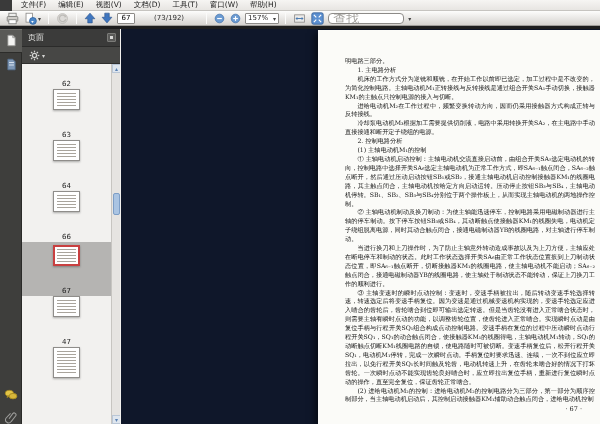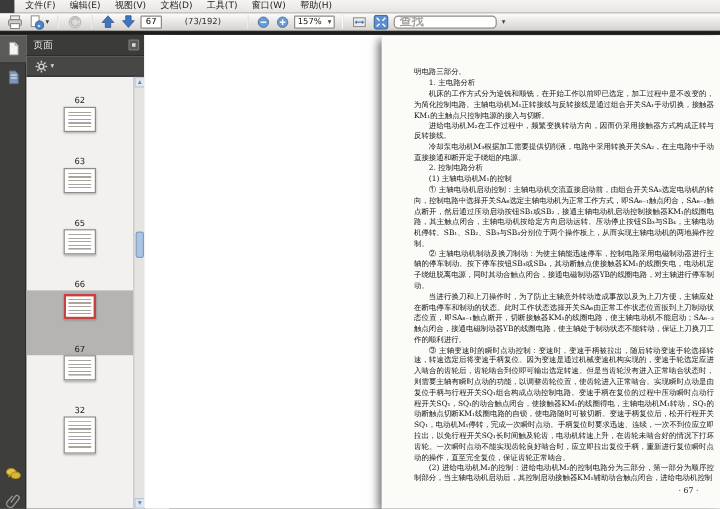--- a/index.html
+++ b/index.html
@@ -19,22 +19,22 @@
   .tb-btn { height:13px; display:flex; align-items:center; justify-content:center; padding:0 1px; border-radius:2px; }
   .tb-btn svg { display:block; }
   .tb-sep { width:1px; height:11px; background:#aeaca8; border-right:1px solid #fbfbfa; margin:0 3px; }
   .caret { font-size:6px; color:#444; line-height:13px; margin-left:1px; }
   #page-input { width:18px; height:11px; font-size:7px; text-align:center; border:1px solid #8d8b88;
     background:#fff; border-radius:1px; font-family:"DejaVu Sans",sans-serif; padding:0; }
   #page-count { font-size:7px; color:#2e2e2e; white-space:nowrap; margin:0 16px; }
   #zoom-combo { display:flex; align-items:center; border:1px solid #8d8b88; background:#fff;
     height:11px; border-radius:1px; padding:0 2px; }
   #zoom-combo .zval { font-size:7px; color:#222; width:24px; }
-  #find-input { width:86px; height:11px; border:1px solid #8d8b88; border-radius:4px; background:#fff;
-    font-size:10px; padding:0 4px; font-family:"DejaVu Sans",sans-serif; color:#333;font-weight:bold; }
+  #find-input { width:76px; height:11px; border:1px solid #8d8b88; border-radius:4px; background:#fff;
+    font-size:13px; padding:0 4px; font-family:"DejaVu Sans",sans-serif; color:#333; }
   #find-input::placeholder { color:#a3a19d; }
 
   #chrome-divider { position:absolute; left:0; top:26px; width:600px; height:3px; background:#1d1d1d; z-index:5; }
 
   
   #tabstrip { position:absolute; left:0; top:29px; width:22px; height:395px; background:#3e3e3c;
     border-right:1px solid #2a2a28; }
   .strip-tab { width:22px; height:24px; display:flex; align-items:center; justify-content:center; }
   .strip-tab.active { background:#5a5a57; border-top:1px solid #6e6e6a; border-bottom:1px solid #2c2c2a; }
   .strip-bottom { position:absolute; left:0; width:22px; display:flex; align-items:center; justify-content:center; height:22px; }
@@ -67,21 +67,21 @@
 
   #thumb-scrollbar { position:absolute; right:0; top:0; width:9px; height:360px; background:#e6e4e1;
     border-left:1px solid #c7c5c1; }
   .sb-arrow { position:absolute; left:0; width:9px; height:9px; display:flex; align-items:center;
     justify-content:center; font-size:6px; color:#5b82b4; background:#dfe6ee; border:1px solid #b9c6d6; }
   #sb-up { top:0; } #sb-down { bottom:0; }
   #sb-thumb { position:absolute; left:1px; top:129px; width:7px; height:22px; background:#aac4e2;
     border:1px solid #7d9ec6; border-radius:2px; }
 
   
-  #viewport { position:absolute; left:121px; top:29px; width:479px; height:395px; background:#ffffff; }
+  #viewport { position:absolute; left:121px; top:29px; width:479px; height:395px; background:#0f172a; }
   #doc-page { position:absolute; left:197px; top:1px; width:282px; height:394px; background:#fbfbf8;
     box-shadow:-3px 3px 7px rgba(0,0,0,.55); overflow:hidden; }
   #doc-text { position:absolute; left:27px; top:27px; width:250px;
     font-family:"DejaVu Serif", serif; font-size:6.2px; line-height:8.9px; color:#141414;
     text-align:justify; }
   .para { text-indent:2em; }
   .para.cont { text-indent:0; }
   #doc-pagenum { position:absolute; top:375px; right:18px; font-family:"DejaVu Serif",serif;
     font-size:6.5px; color:#222; }
 </style>
@@ -259,47 +259,47 @@
           <div class="thumb-label">62</div>
         </div>
 
         <div class="thumb-item">
           <div class="thumb-page">
             <div class="tlines"></div>
           </div>
           <div class="thumb-label">63</div>
         </div>
 
-
         <div class="thumb-item">
           <div class="thumb-page">
             <div class="tlines"></div>
           </div>
-          <div class="thumb-label">65</div>
-        </div>
+          <div class="thumb-label">64</div>
+        </div>
+
 
         <div class="thumb-item">
           <div class="thumb-page">
             <div class="tlines"></div>
           </div>
           <div class="thumb-label">66</div>
         </div>
 
         <div class="thumb-item selected">
           <div class="thumb-page">
             <div class="tlines"></div>
           </div>
           <div class="thumb-label">67</div>
         </div>
 
         <div class="thumb-item">
           <div class="thumb-page">
             <div class="tlines"></div>
           </div>
-          <div class="thumb-label">32</div>
+          <div class="thumb-label">47</div>
         </div>
 
         <div class="thumb-item partial-bottom">
           <div class="thumb-page">
             <div class="tlines"></div>
           </div>
           <div class="thumb-label"></div>
         </div>
 
     </div>

